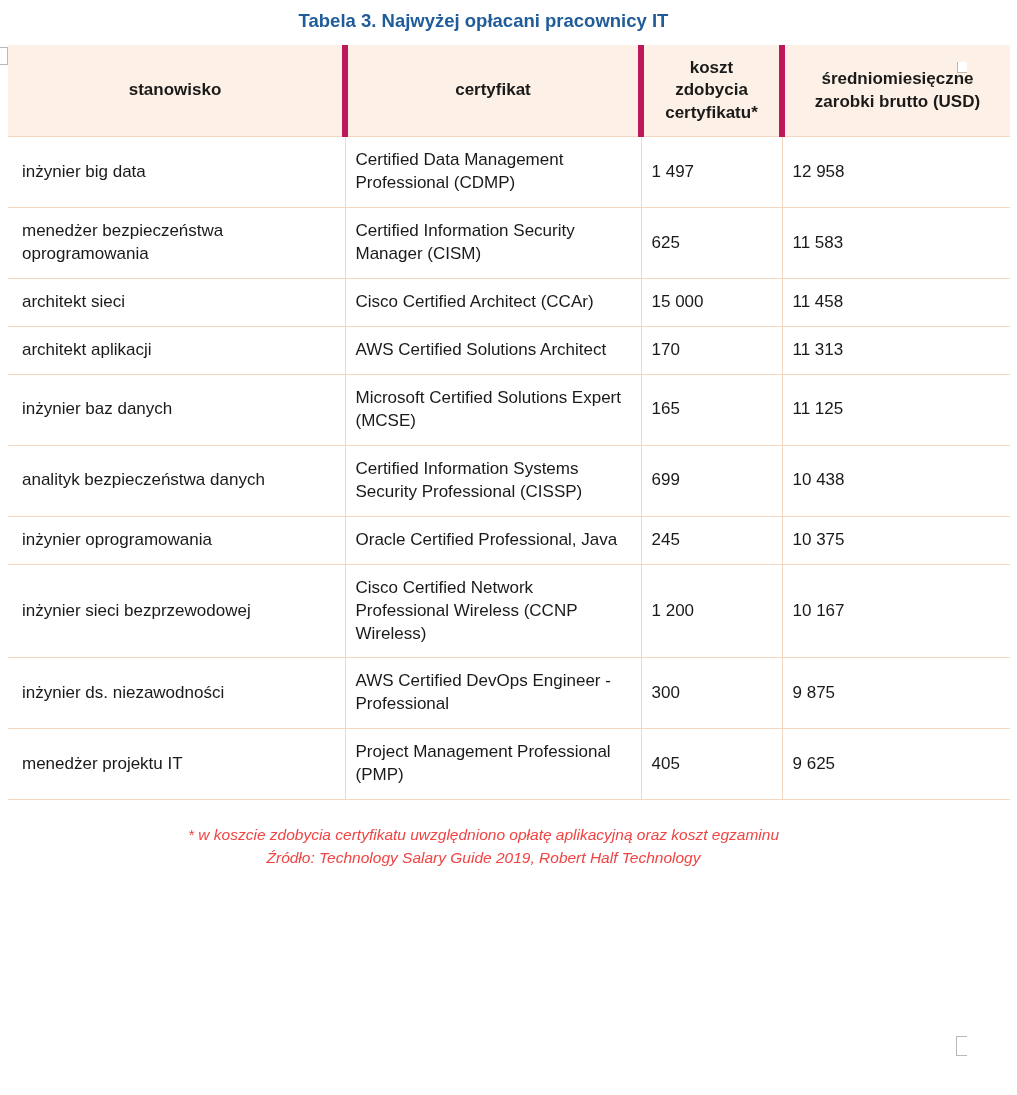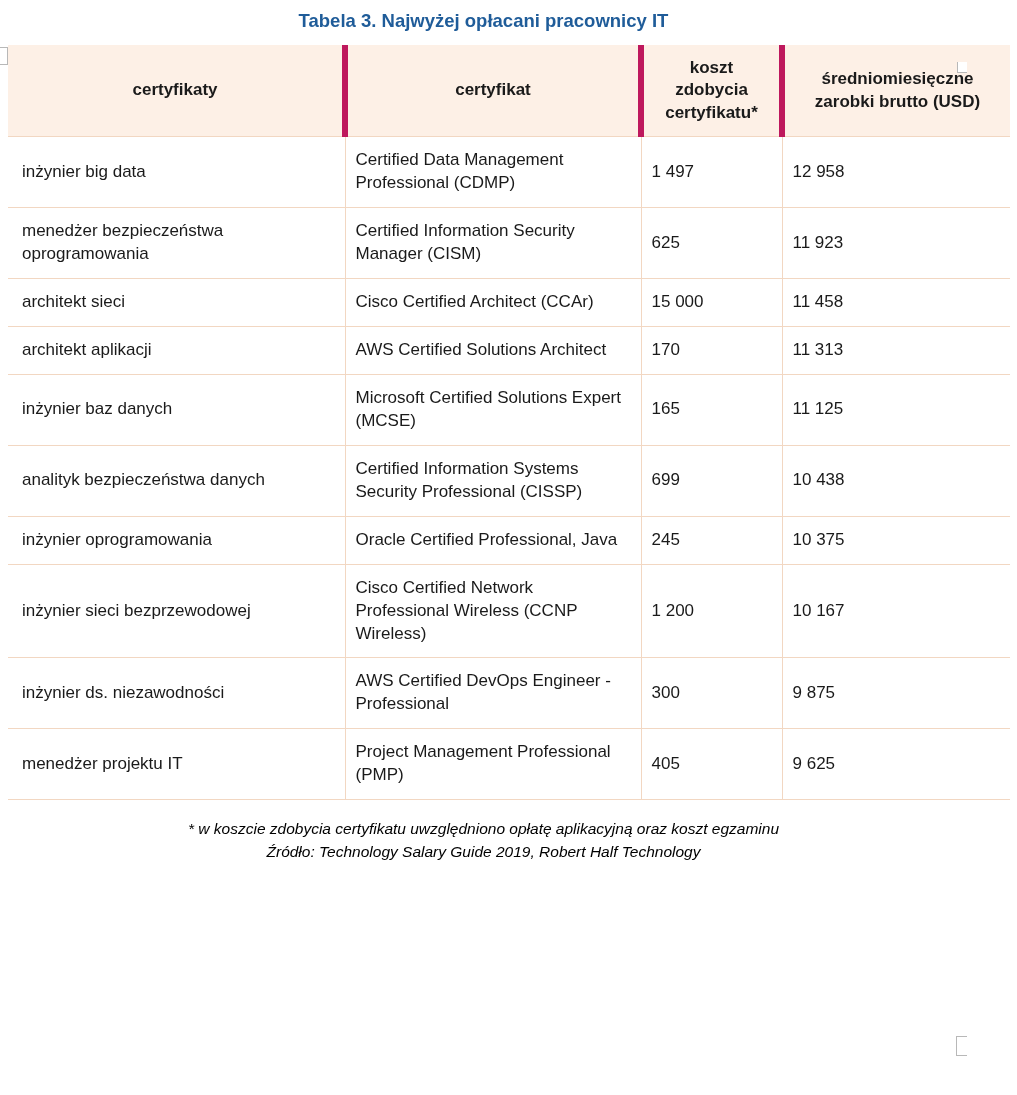--- a/index.html
+++ b/index.html
@@ -75,25 +75,25 @@
     margin-left: 48px;
   }
   tbody td.col-cost,
   tbody td.col-salary {
     text-align: left;
   }
   tbody tr:first-child td {
     border-top: 1px solid #f2d7c2;
   }
   .footnotes {
-    margin-top: 17px;
+    margin-top: 23px;
     text-align: center;
     font-style: italic;
     font-size: 15.5px;
-    color: #000000;
+    color: #ef4444;
     line-height: 1.5;
   }
   .footnote-line { display: block; }
 
   
   .edge-mark {
     position: absolute;
     border: 1px solid #b8b8b8;
     background: #ffffff;
   }
@@ -135,38 +135,38 @@
 
   <table class="main-table">
     <colgroup>
       <col class="c1">
       <col class="c2">
       <col class="c3">
       <col class="c4">
     </colgroup>
     <thead>
       <tr>
-        <th>certyfikaty</th>
+        <th>stanowisko</th>
         <th>certyfikat</th>
         <th>koszt zdobycia certyfikatu*</th>
         <th>średniomiesięczne zarobki brutto (USD)</th>
       </tr>
     </thead>
     <tbody>
       <tr>
         <td class="col-pos">inżynier big data</td>
         <td class="col-cert">Certified Data Management Professional (CDMP)</td>
         <td class="col-cost">1 497</td>
         <td class="col-salary">12 958</td>
       </tr>
       <tr>
         <td class="col-pos">menedżer bezpieczeństwa oprogramowania</td>
         <td class="col-cert">Certified Information Security Manager (CISM)</td>
         <td class="col-cost">625</td>
-        <td class="col-salary">11 923</td>
+        <td class="col-salary">11 583</td>
       </tr>
       <tr>
         <td class="col-pos">architekt sieci</td>
         <td class="col-cert">Cisco Certified Architect (CCAr)</td>
         <td class="col-cost">15 000</td>
         <td class="col-salary">11 458</td>
       </tr>
       <tr>
         <td class="col-pos">architekt aplikacji</td>
         <td class="col-cert">AWS Certified Solutions Architect</td>

